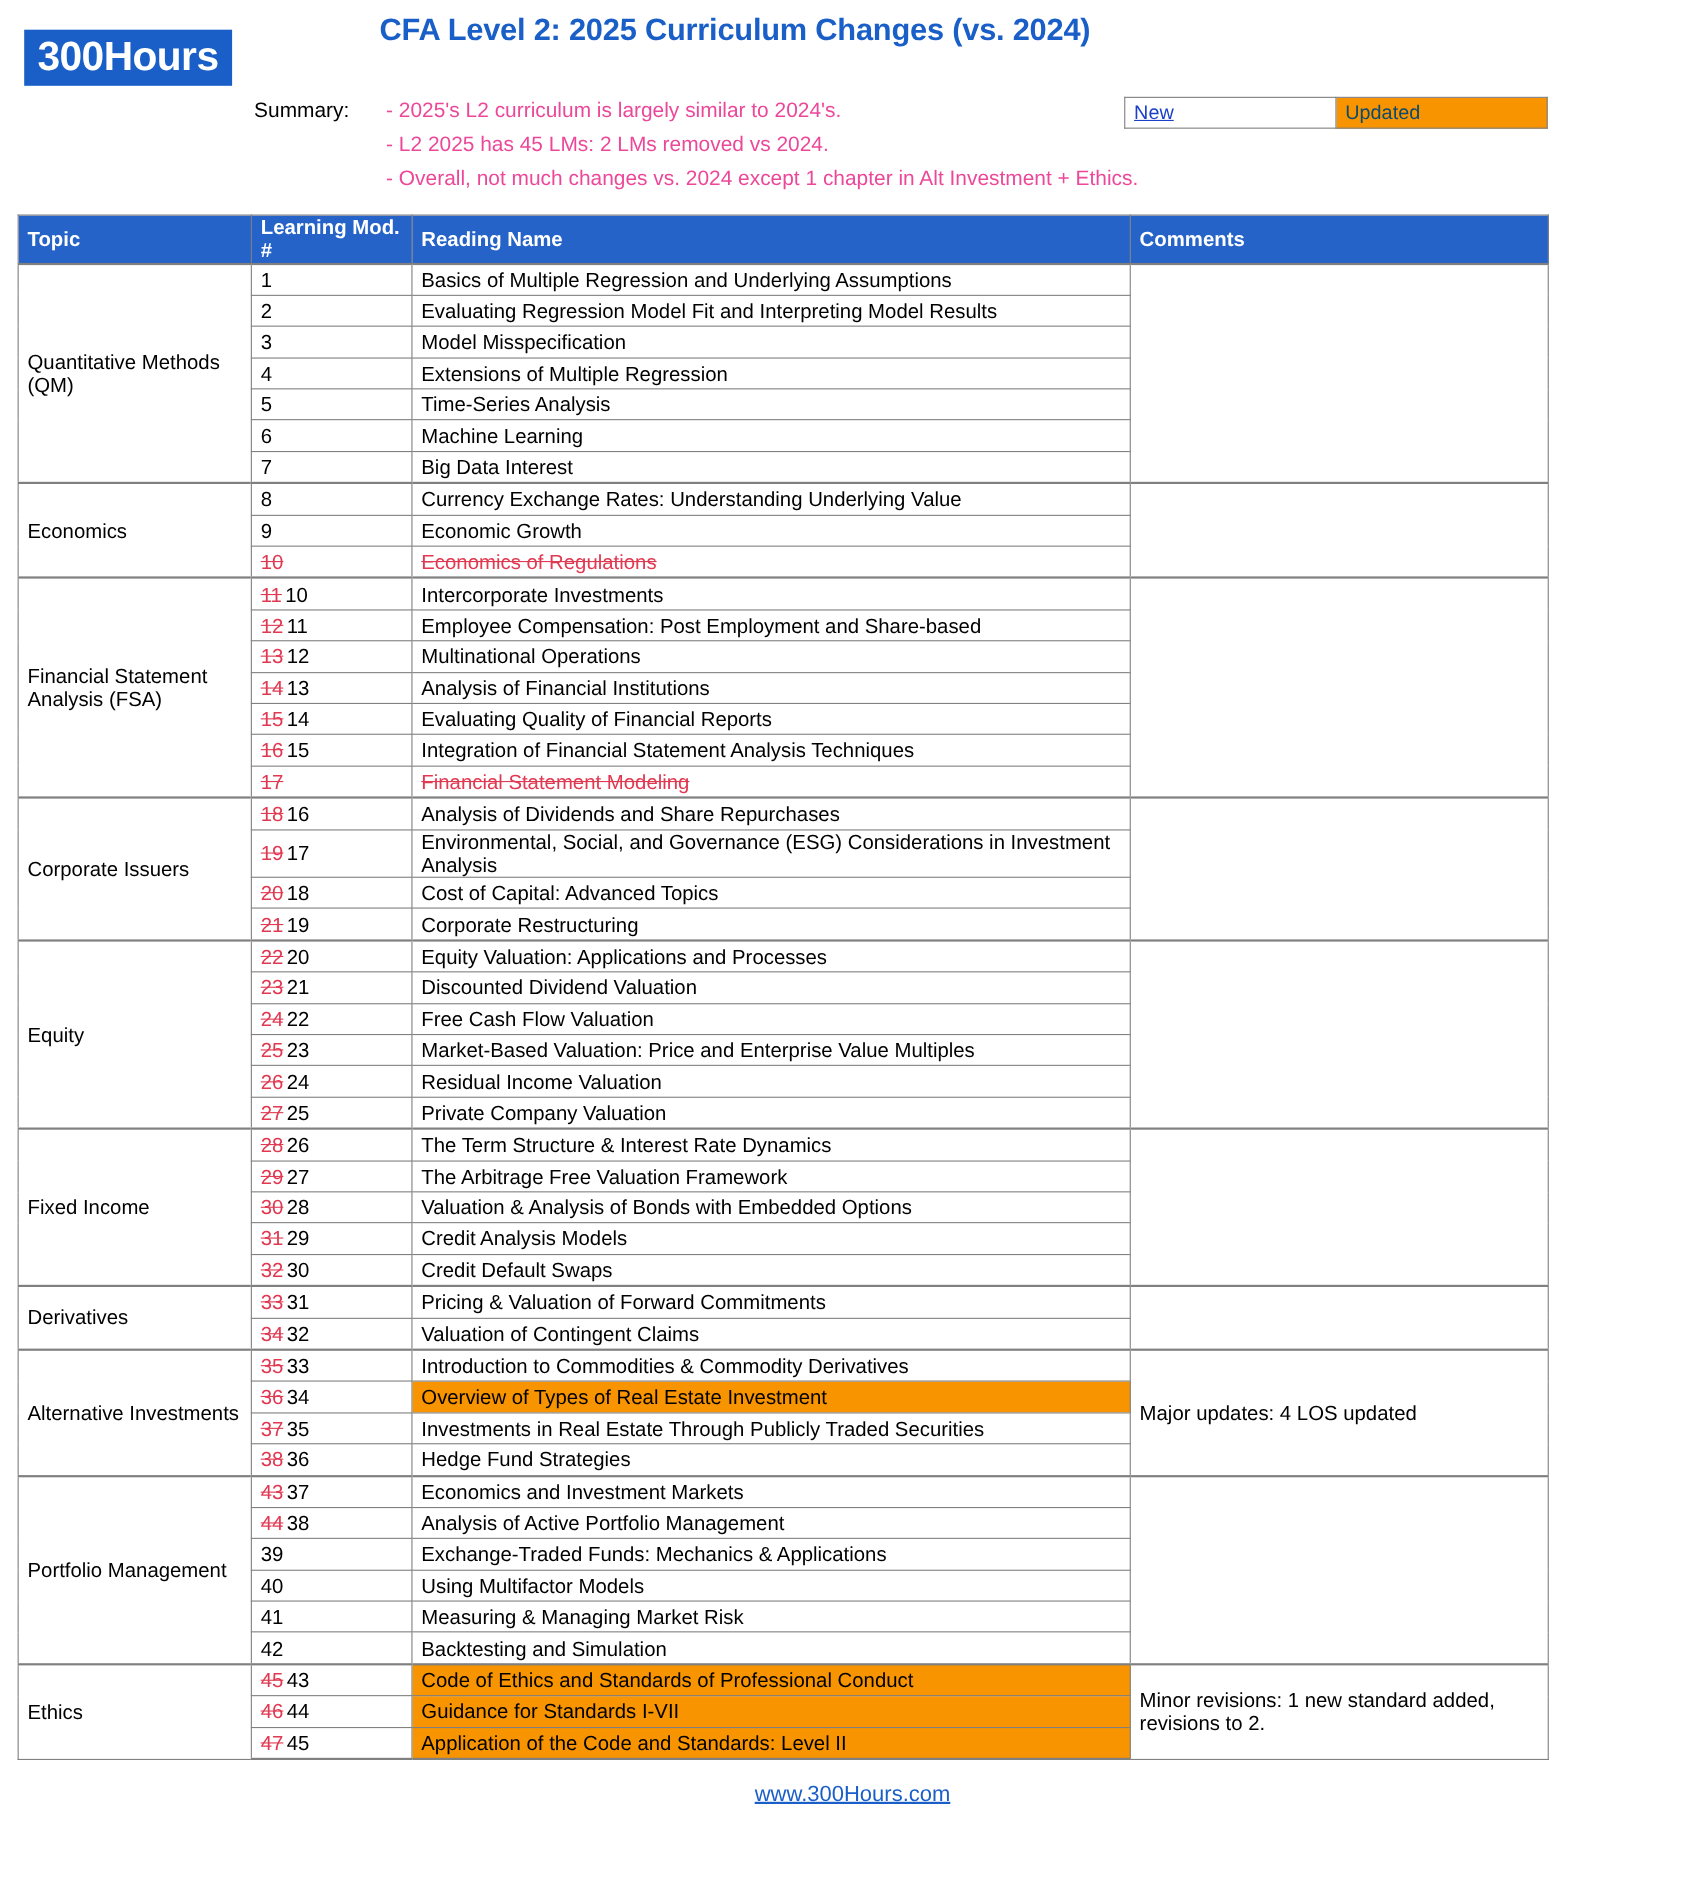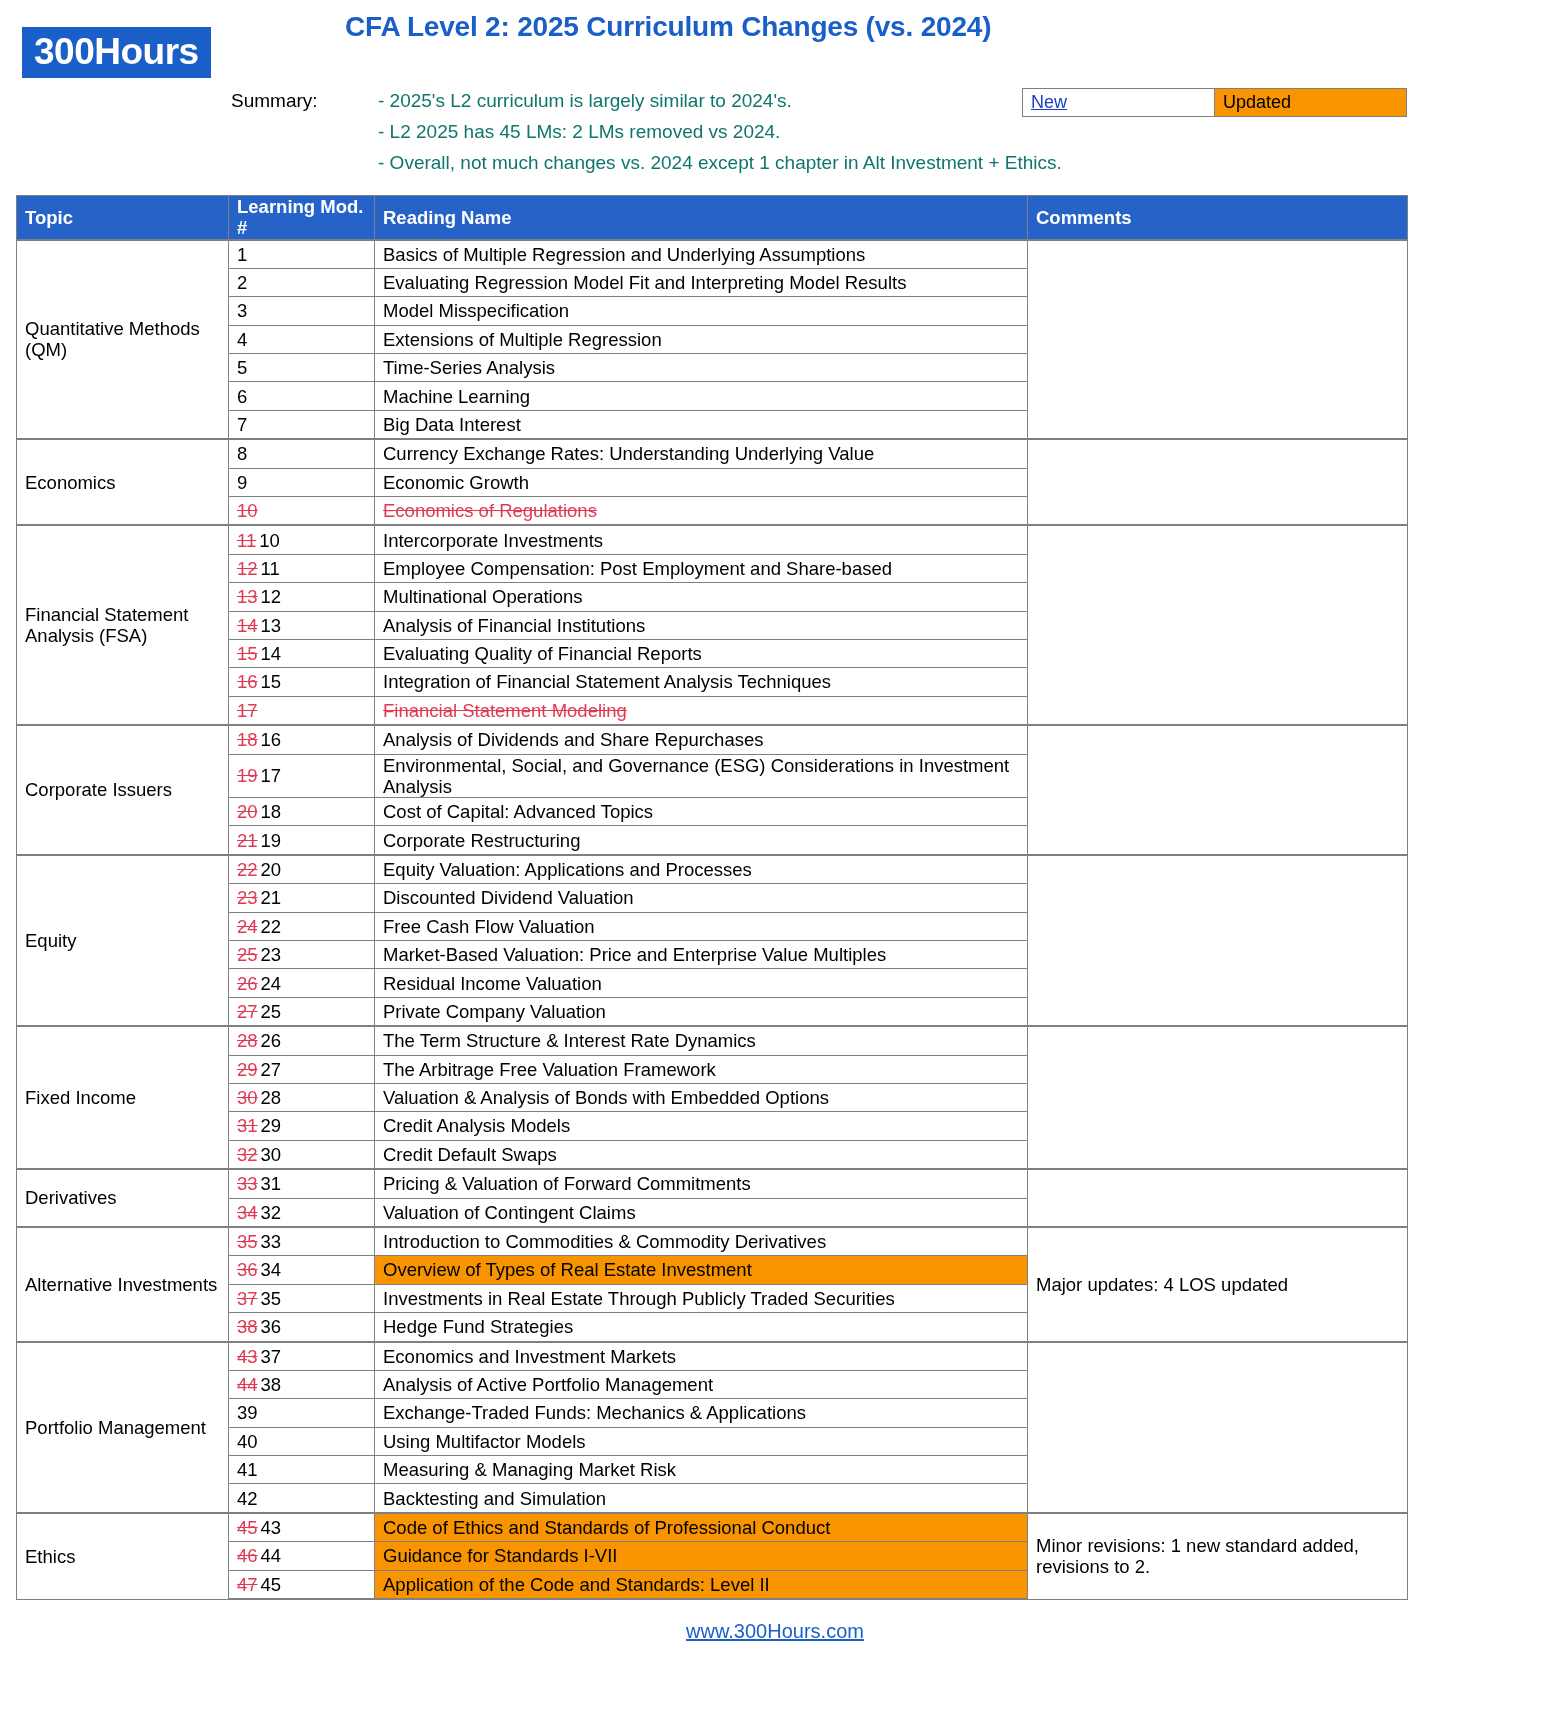--- a/index.html
+++ b/index.html
@@ -52,24 +52,24 @@
   }
   .summary-label {
     position: absolute;
     left: 231px;
     top: 90px;
     font-size: 19px;
     color: #000;
   }
   .summary-lines {
     position: absolute;
-    left: 378px;
+    left: 351px;
     top: 90px;
     font-size: 19px;
-    color: #0f766e;
+    color: #ec4899;
   }
   .summary-lines div {
     margin-bottom: 9px;
     white-space: nowrap;
   }
 
   
   .legend {
     position: absolute;
     left: 1022px;
@@ -79,21 +79,21 @@
     table-layout: fixed;
   }
   .legend td {
     border: 1px solid #7f7f7f;
     height: 27px;
     padding: 0 8px;
     font-size: 18px;
     vertical-align: middle;
   }
   .lg-new { color: #1a3fc8; text-decoration: underline; }
-  .lg-updated { background: #f79400; color: #000000; }
+  .lg-updated { background: #f79400; color: #0c4a6e; }
   .lg-removed { color: #e03a52; text-decoration: line-through; }
   .lg-moved { color: #2e7d52; }
 
   
   .tbl-wrap {
     position: absolute;
     left: 16px;
     top: 195px;
     width: 1391px;
   }

